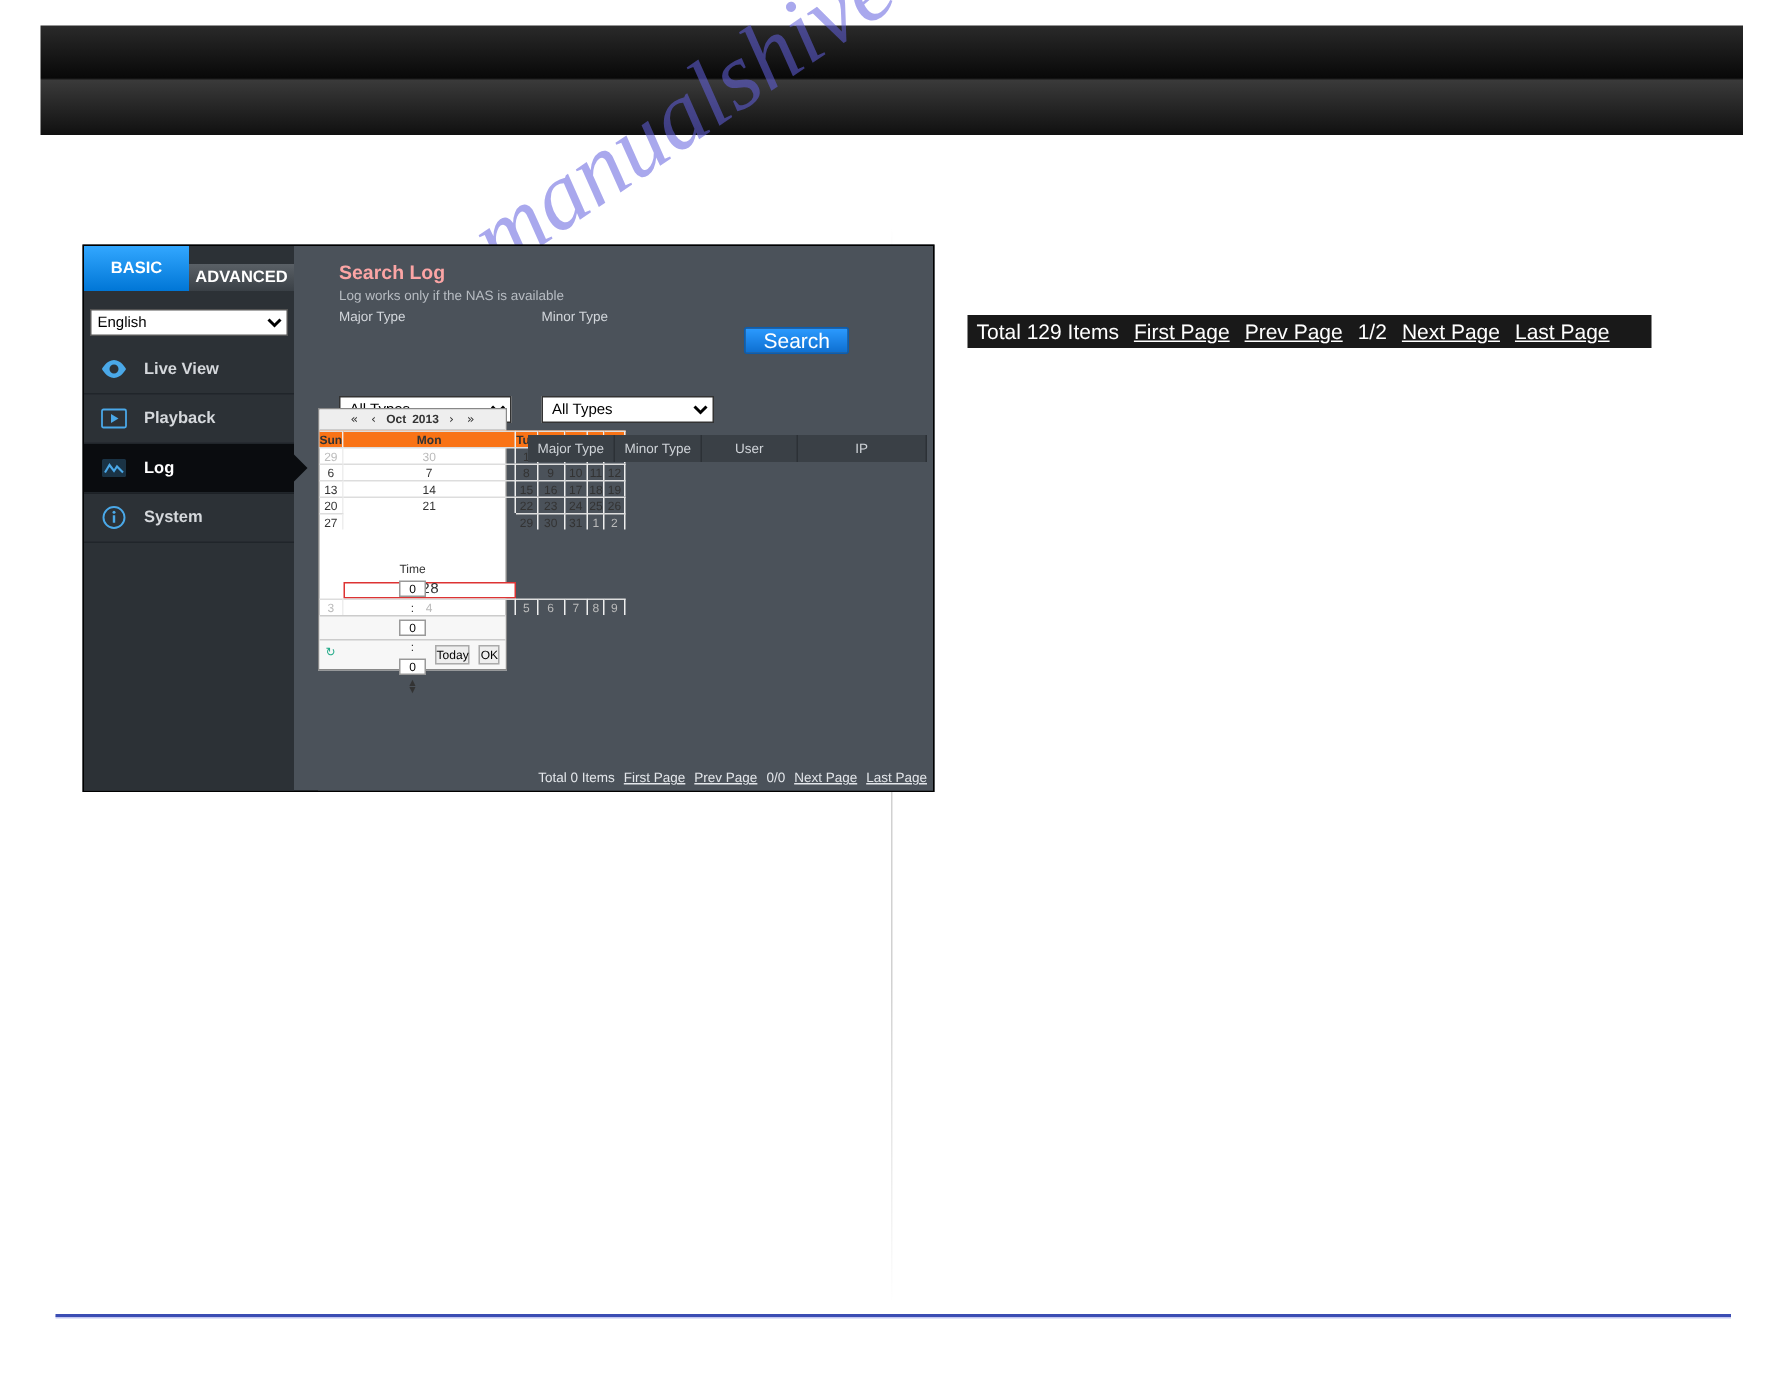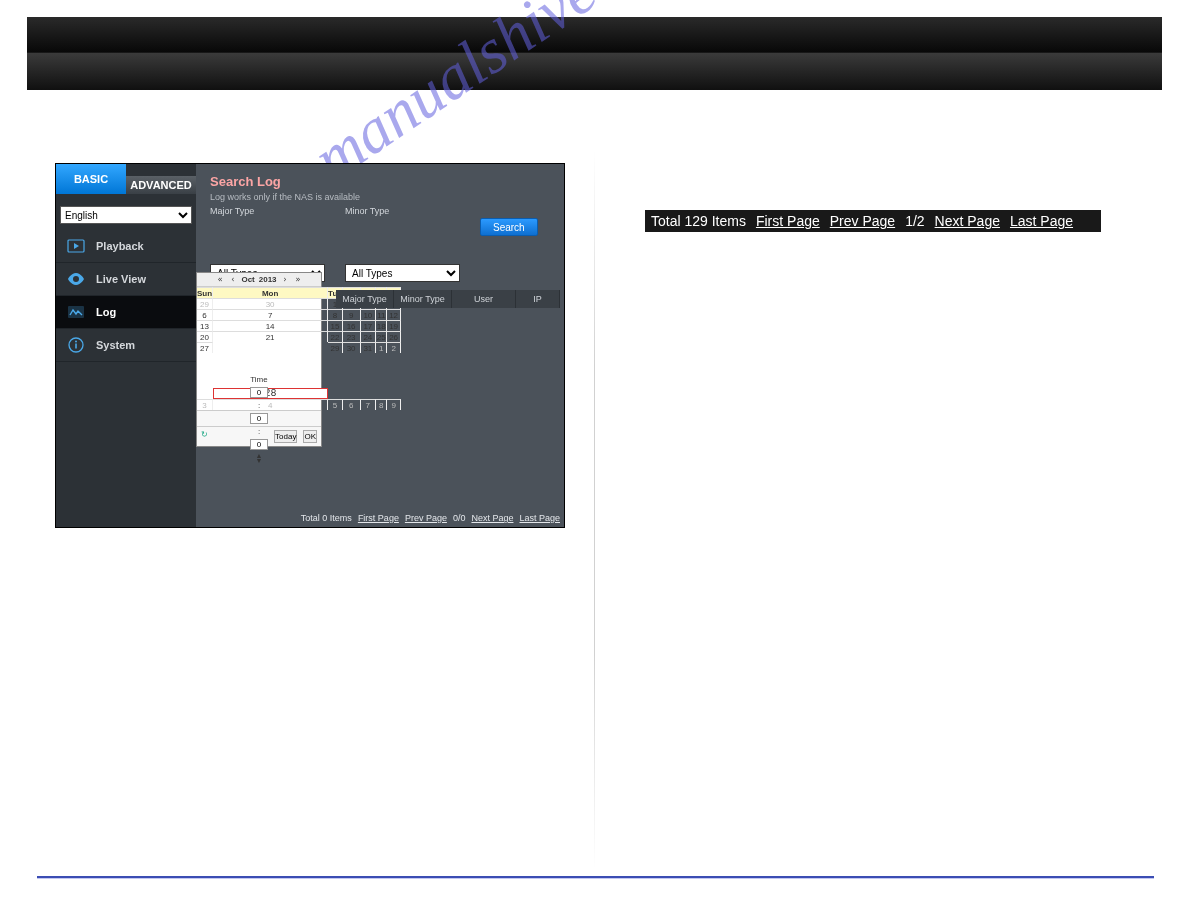--- a/index.html
+++ b/index.html
@@ -1,55 +1,55 @@
 <!DOCTYPE html>
 <html><head>
 <meta charset="utf-8">
 <style>
   * { box-sizing: border-box; margin: 0; padding: 0; }
   body { font-family: Arial, sans-serif; background: #fff; width: 1188px; height: 918px; position: relative; }
   .top-banner { position: absolute; top: 17px; left: 27px; width: 1135px; height: 73px; background: linear-gradient(180deg, #2a2a2a 0%, #080808 48%, #3a3a3a 50%, #101010 100%); }
   .watermark { position: absolute; left: 300px; top: 135px; font-size: 64px; font-style: italic; font-family: Georgia, serif; color: rgba(98,96,222,0.55); transform: rotate(-34deg); transform-origin: top left; pointer-events: none; white-space: nowrap; letter-spacing: 0; }
   .divider-v { position: absolute; left: 594px; top: 150px; width: 1px; height: 720px; background: linear-gradient(180deg, rgba(0,0,0,0) 0%, rgba(0,0,0,0.18) 30%, rgba(0,0,0,0.18) 70%, rgba(0,0,0,0) 100%); }
   .page-hr { position: absolute; left: 37px; top: 876px; width: 1117px; height: 2px; background: #3b4db3; box-shadow: 0 1px 0 #c3c7f2; }
-  .app { position: absolute; left: 55px; top: 163px; width: 510px; height: 365px; border: 1px solid #000; background: #4b525a; display: flex; }
+  .app { position: absolute; left: 55px; top: 163px; width: 568px; height: 365px; border: 1px solid #000; background: #4b525a; display: flex; gap: 16px; }
   .sidebar { width: 140px; background: #2c3136; display: flex; flex-direction: column; }
   .tabs { display: flex; height: 30px; }
   .tab { flex: 1; display: flex; align-items: center; justify-content: center; font-size: 11px; font-weight: bold; color: #fff; cursor: pointer; }
   .tab.active { background: linear-gradient(#32a7ff, #0076d6); }
   .tab.inactive { background: linear-gradient(#5a6066, #3a4046); margin-top: 12px; }
   .lang-select { margin: 12px 4px 6px 4px; height: 18px; font-size: 10px; background: #fff; border: 1px solid #555; }
   .nav-item { display: flex; align-items: center; gap: 10px; padding: 8px 10px; color: #d5d8dc; font-size: 11px; font-weight: bold; cursor: pointer; border-bottom: 1px solid #20252a; }
   .nav-item.active { background: #0a0c0f; color: #fff; position: relative; }
   .nav-item.active::after { content: ""; position: absolute; right: -9px; top: 50%; transform: translateY(-50%); border-left: 9px solid #0a0c0f; border-top: 9px solid transparent; border-bottom: 9px solid transparent; }
   .nav-icon { width: 20px; height: 16px; display: inline-flex; align-items: center; justify-content: center; color: #4aa8e8; }
   .nav-item.active .nav-icon { color: #4aa8e8; }
   .content { flex: 1; background: #4b525a; padding: 10px 14px 0 14px; position: relative; }
   .title { color: #fca5a5; font-size: 13px; font-weight: bold; }
   .subtitle { color: #b7bcc2; font-size: 9px; margin-top: 3px; margin-bottom: 4px; }
   .filter-row { display: flex; gap: 20px; align-items: flex-start; }
   .field { display: flex; flex-direction: column; gap: 2px; }
   .field-label { color: #d2d6db; font-size: 9px; }
   .sel, .txt { height: 18px; font-size: 10px; background: #fff; border: 1px solid #333; padding: 0 2px; }
   .sel { width: 115px; margin-top: 46px; }
   .txt { width: 115px; }
-  .btn-blue { background: linear-gradient(#2b9aff, #0e6fd0); color: #fff; border: 1px solid #0a5db0; font-size: 10px; height: 18px; padding: 0 12px; border-radius: 2px; cursor: pointer; }
+  .btn-blue { background: linear-gradient(#2b9aff, #0e6fd0); color: #fff; border: 1px solid #0a5db0; font-size: 14px; height: 18px; padding: 0 12px; border-radius: 2px; cursor: pointer; }
   .row2 .btn-blue { align-self: flex-end; }
   .row-gap { height: 6px; }
   .table-head { position: absolute; top: 126px; left: 140px; right: 4px; display: flex; background: #3a4046; height: 18px; font-size: 9px; color: #cfd3d8; }
   .th { display: flex; align-items: center; justify-content: center; border-right: 1px solid #2c3136; }
   .footer { position: absolute; bottom: 4px; left: 0; right: 4px; display: flex; justify-content: flex-end; gap: 6px; font-size: 9px; color: #e3e6ea; align-items: center; }
   .footer .ln { text-decoration: underline; cursor: pointer; }
   .calendar { position: absolute; top: 108px; left: 0; width: 126px; background: #fff; border: 1px solid #888; font-size: 8px; color: #333; }
   .cal-head { display: flex; align-items: center; justify-content: center; gap: 4px; height: 14px; background: #eee; border-bottom: 1px solid #ccc; }
   .cal-nav { cursor: pointer; padding: 0 2px; font-family: monospace; }
   .cal-month { font-weight: bold; }
   .cal-grid { display: grid; grid-template-columns: repeat(7, 1fr); }
   .cal-dow, .cal-day { text-align: center; height: 11px; line-height: 11px; border-top: 1px solid #ddd; border-right: 1px solid #eee; }
-  .cal-dow { background: #fef9c3; font-weight: bold; }
+  .cal-dow { background: #f97316; font-weight: bold; }
   .cal-day { cursor: pointer; }
   .cal-day.muted { color: #bbb; }
   .cal-day.sel { border: 1px solid #d33; line-height: 9px; font-family: Liberation Mono, monospace; }
   .cal-time { display: flex; align-items: center; justify-content: center; gap: 3px; height: 16px; border-top: 1px solid #ccc; background: #f7f7f7; flex-direction: column; }
   .cal-time input { width: 18px; height: 12px; font-size: 8px; text-align: center; border: 1px solid #999; }
   .cal-foot { display: flex; justify-content: flex-end; gap: 6px; padding: 3px 4px; border-top: 1px solid #ccc; background: #f7f7f7; }
   .cal-btn { font-size: 8px; border: 1px solid #aaa; background: #eee; padding: 1px 0; cursor: pointer; }
   .cal-refresh { margin-right: auto; color: #2a8; cursor: pointer; }
   .pager-bar { position: absolute; left: 645px; top: 210px; width: 456px; height: 22px; background: #191919; color: #fff; font-size: 14px; display: flex; align-items: center; padding: 0 6px; gap: 10px; }
   .pager-bar .ln { text-decoration: underline; cursor: pointer; }
@@ -66,34 +66,34 @@
   <div class="sidebar">
     <div class="tabs">
       <div class="tab active">BASIC</div>
       <div class="tab inactive">ADVANCED</div>
     </div>
     <select class="lang-select">
       <option>English</option>
     </select>
     <div class="nav-item">
       <span class="nav-icon">
+          <svg width="18" height="12" viewBox="0 0 18 12">
+            <path d="M9 0C4 0 1 6 1 6s3 6 8 6 8-6 8-6-3-6-8-6zm0 9a3 3 0 110-6 3 3 0 010 6z" fill="currentColor"></path>
+          </svg>
+        </span>
+      <span>Live View</span>
+    </div>
+    <div class="nav-item">
+      <span class="nav-icon">
           <svg width="18" height="14" viewBox="0 0 18 14">
             <rect x="1" y="1" width="16" height="12" rx="1" fill="none" stroke="currentColor" stroke-width="1.2"></rect>
             <path d="M7 4l5 3-5 3z" fill="currentColor"></path>
           </svg>
         </span>
       <span>Playback</span>
-    </div>
-    <div class="nav-item">
-      <span class="nav-icon">
-          <svg width="18" height="12" viewBox="0 0 18 12">
-            <path d="M9 0C4 0 1 6 1 6s3 6 8 6 8-6 8-6-3-6-8-6zm0 9a3 3 0 110-6 3 3 0 010 6z" fill="currentColor"></path>
-          </svg>
-        </span>
-      <span>Live View</span>
     </div>
     <div class="nav-item active">
       <span class="nav-icon">
           <svg width="18" height="14" viewBox="0 0 18 14">
             <rect x="1" y="1" width="16" height="12" rx="1" fill="currentColor" opacity="0.25"></rect>
             <path d="M3 10l3-5 3 4 2-3 4 4" fill="none" stroke="currentColor" stroke-width="1.4"></path>
           </svg>
         </span>
       <span>Log</span>
     </div>

